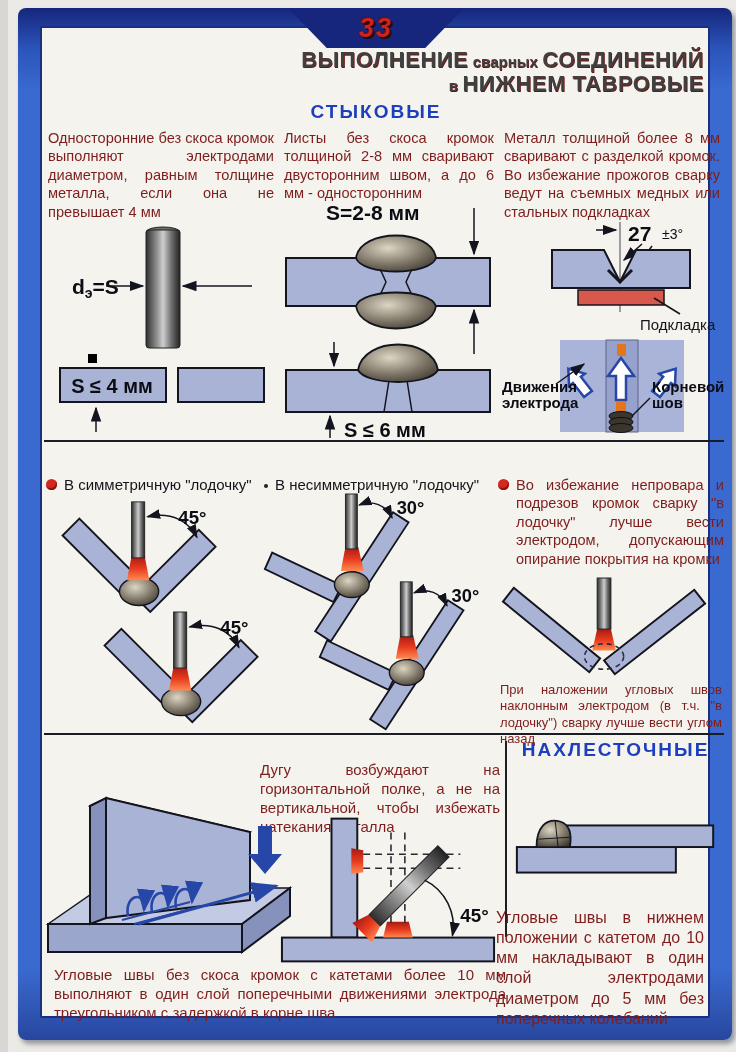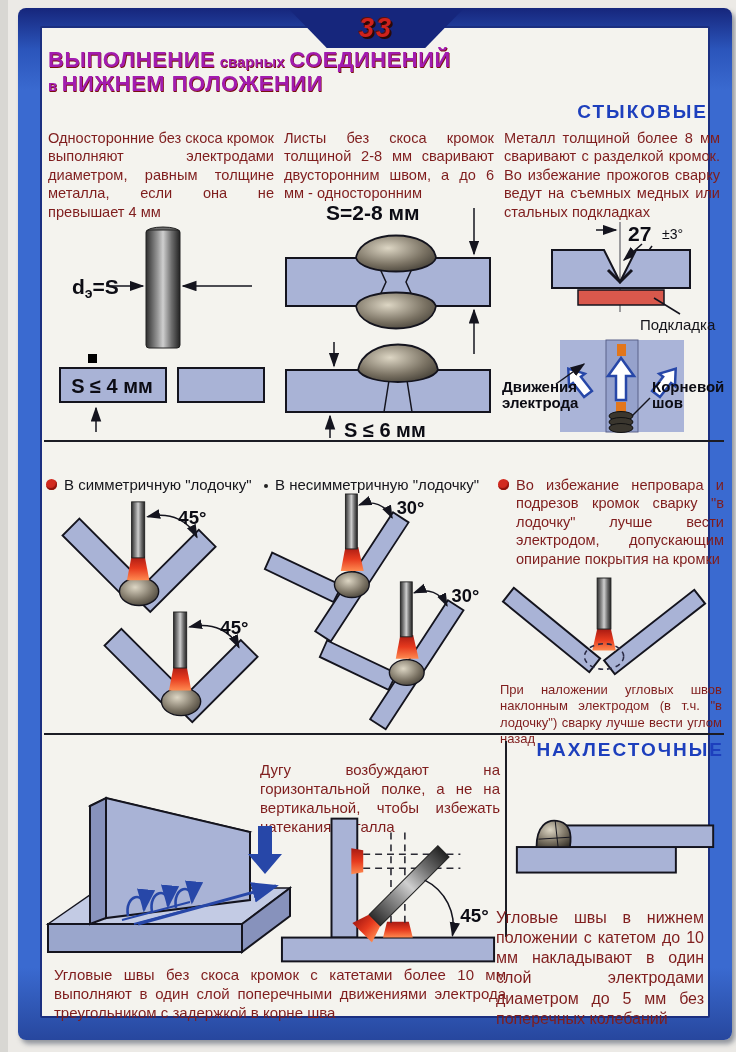--- a/index.html
+++ b/index.html
@@ -8,25 +8,25 @@
   .frame{position:absolute;left:10px;top:8px;right:12px;bottom:12px;border-radius:8px;
          background:linear-gradient(180deg,#16267c 0%,#2b55bb 4%,#3a6ad0 8%,#3a6ad0 93%,#27479e 100%);
          box-shadow:3px 4px 5px rgba(70,78,96,.55);}
   .inner{position:absolute;left:32px;top:26px;right:34px;bottom:34px;background:#f4f3ee;
          border:2px solid #1b2f80;border-radius:2px;}
   .banner{position:absolute;top:8px;left:50%;transform:translateX(-50%);width:176px;height:40px;
           background:#16267c;clip-path:polygon(0 0,100% 0,78% 100%,22% 100%);
           display:flex;align-items:center;justify-content:center;z-index:5;}
   .badge{color:#cf221c;font-size:27px;font-weight:bold;font-style:italic;letter-spacing:2px;
          text-shadow:2px 2px 0 #2a0806,-1px -1px 0 #5a120d;}
-  .title{position:absolute;left:40px;right:40px;top:48px;text-align:left;color:#a21caf;
+  .title{position:absolute;left:40px;right:40px;top:48px;text-align:right;color:#404040;
          font-weight:bold;line-height:1.1;text-shadow:.6px .6px 0 #7a100c;}
   .title .big{font-size:22px;letter-spacing:.5px;}
   .title .small{font-size:15px;}
-  .sechead{position:absolute;text-align:right;color:#1d3fbd;font-weight:bold;font-size:19px;
+  .sechead{position:absolute;text-align:center;color:#1d3fbd;font-weight:bold;font-size:19px;
            letter-spacing:2px;}
   .p{position:absolute;font-size:14.6px;line-height:1.26;color:#7f1d1d;text-align:justify;}
   .rule{position:absolute;background:#1c1c24;}
   .bulletrow{position:absolute;display:flex;align-items:flex-start;gap:7px;font-size:15px;color:#15151b;}
   .disc{flex:none;width:11px;height:11px;border-radius:50%;background:#d22a1f;margin-top:3px;
         box-shadow:inset -1px -2px 1px #8d130c;}
   .middot{flex:none;width:4px;height:4px;border-radius:50%;background:#222;margin-top:8px;}
   svg{position:absolute;overflow:visible;}
   svg text{font-family:"Liberation Sans",sans-serif;}
   .t21{font-size:21px;font-weight:bold;fill:#0c0c14;}
@@ -87,21 +87,21 @@
   </div>
 
   <div class="title">
     <div>
       <span class="big">ВЫПОЛНЕНИЕ</span>
       <span class="small">сварных</span>
       <span class="big">СОЕДИНЕНИЙ</span>
     </div>
     <div>
       <span class="small">в</span>
-      <span class="big">НИЖНЕМ ПОЛОЖЕНИИ</span>
+      <span class="big">НИЖНЕМ ТАВРОВЫЕ</span>
     </div>
   </div>
 
   <div class="sechead" style="left:36px;width:664px;top:101px;">СТЫКОВЫЕ</div>
 
   <div class="p" style="left:40px;top:129px;width:226px;">Односторонние без скоса кромок выполняют электродами диаметром, равным толщине металла, если она не превышает 4 мм</div>
   <div class="p" style="left:276px;top:129px;width:210px;">Листы без скоса кромок толщиной 2-8 мм сваривают двусторонним швом, а до 6 мм - односторонним</div>
   <div class="p" style="left:496px;top:129px;width:216px;">Металл толщиной более 8 мм сваривают с разделкой кромок. Во избежание прожогов сварку ведут на съемных медных или стальных подкладках</div>
 
   <svg style="left:38px;top:222px;" width="225" height="212" viewBox="0 0 225 212">

